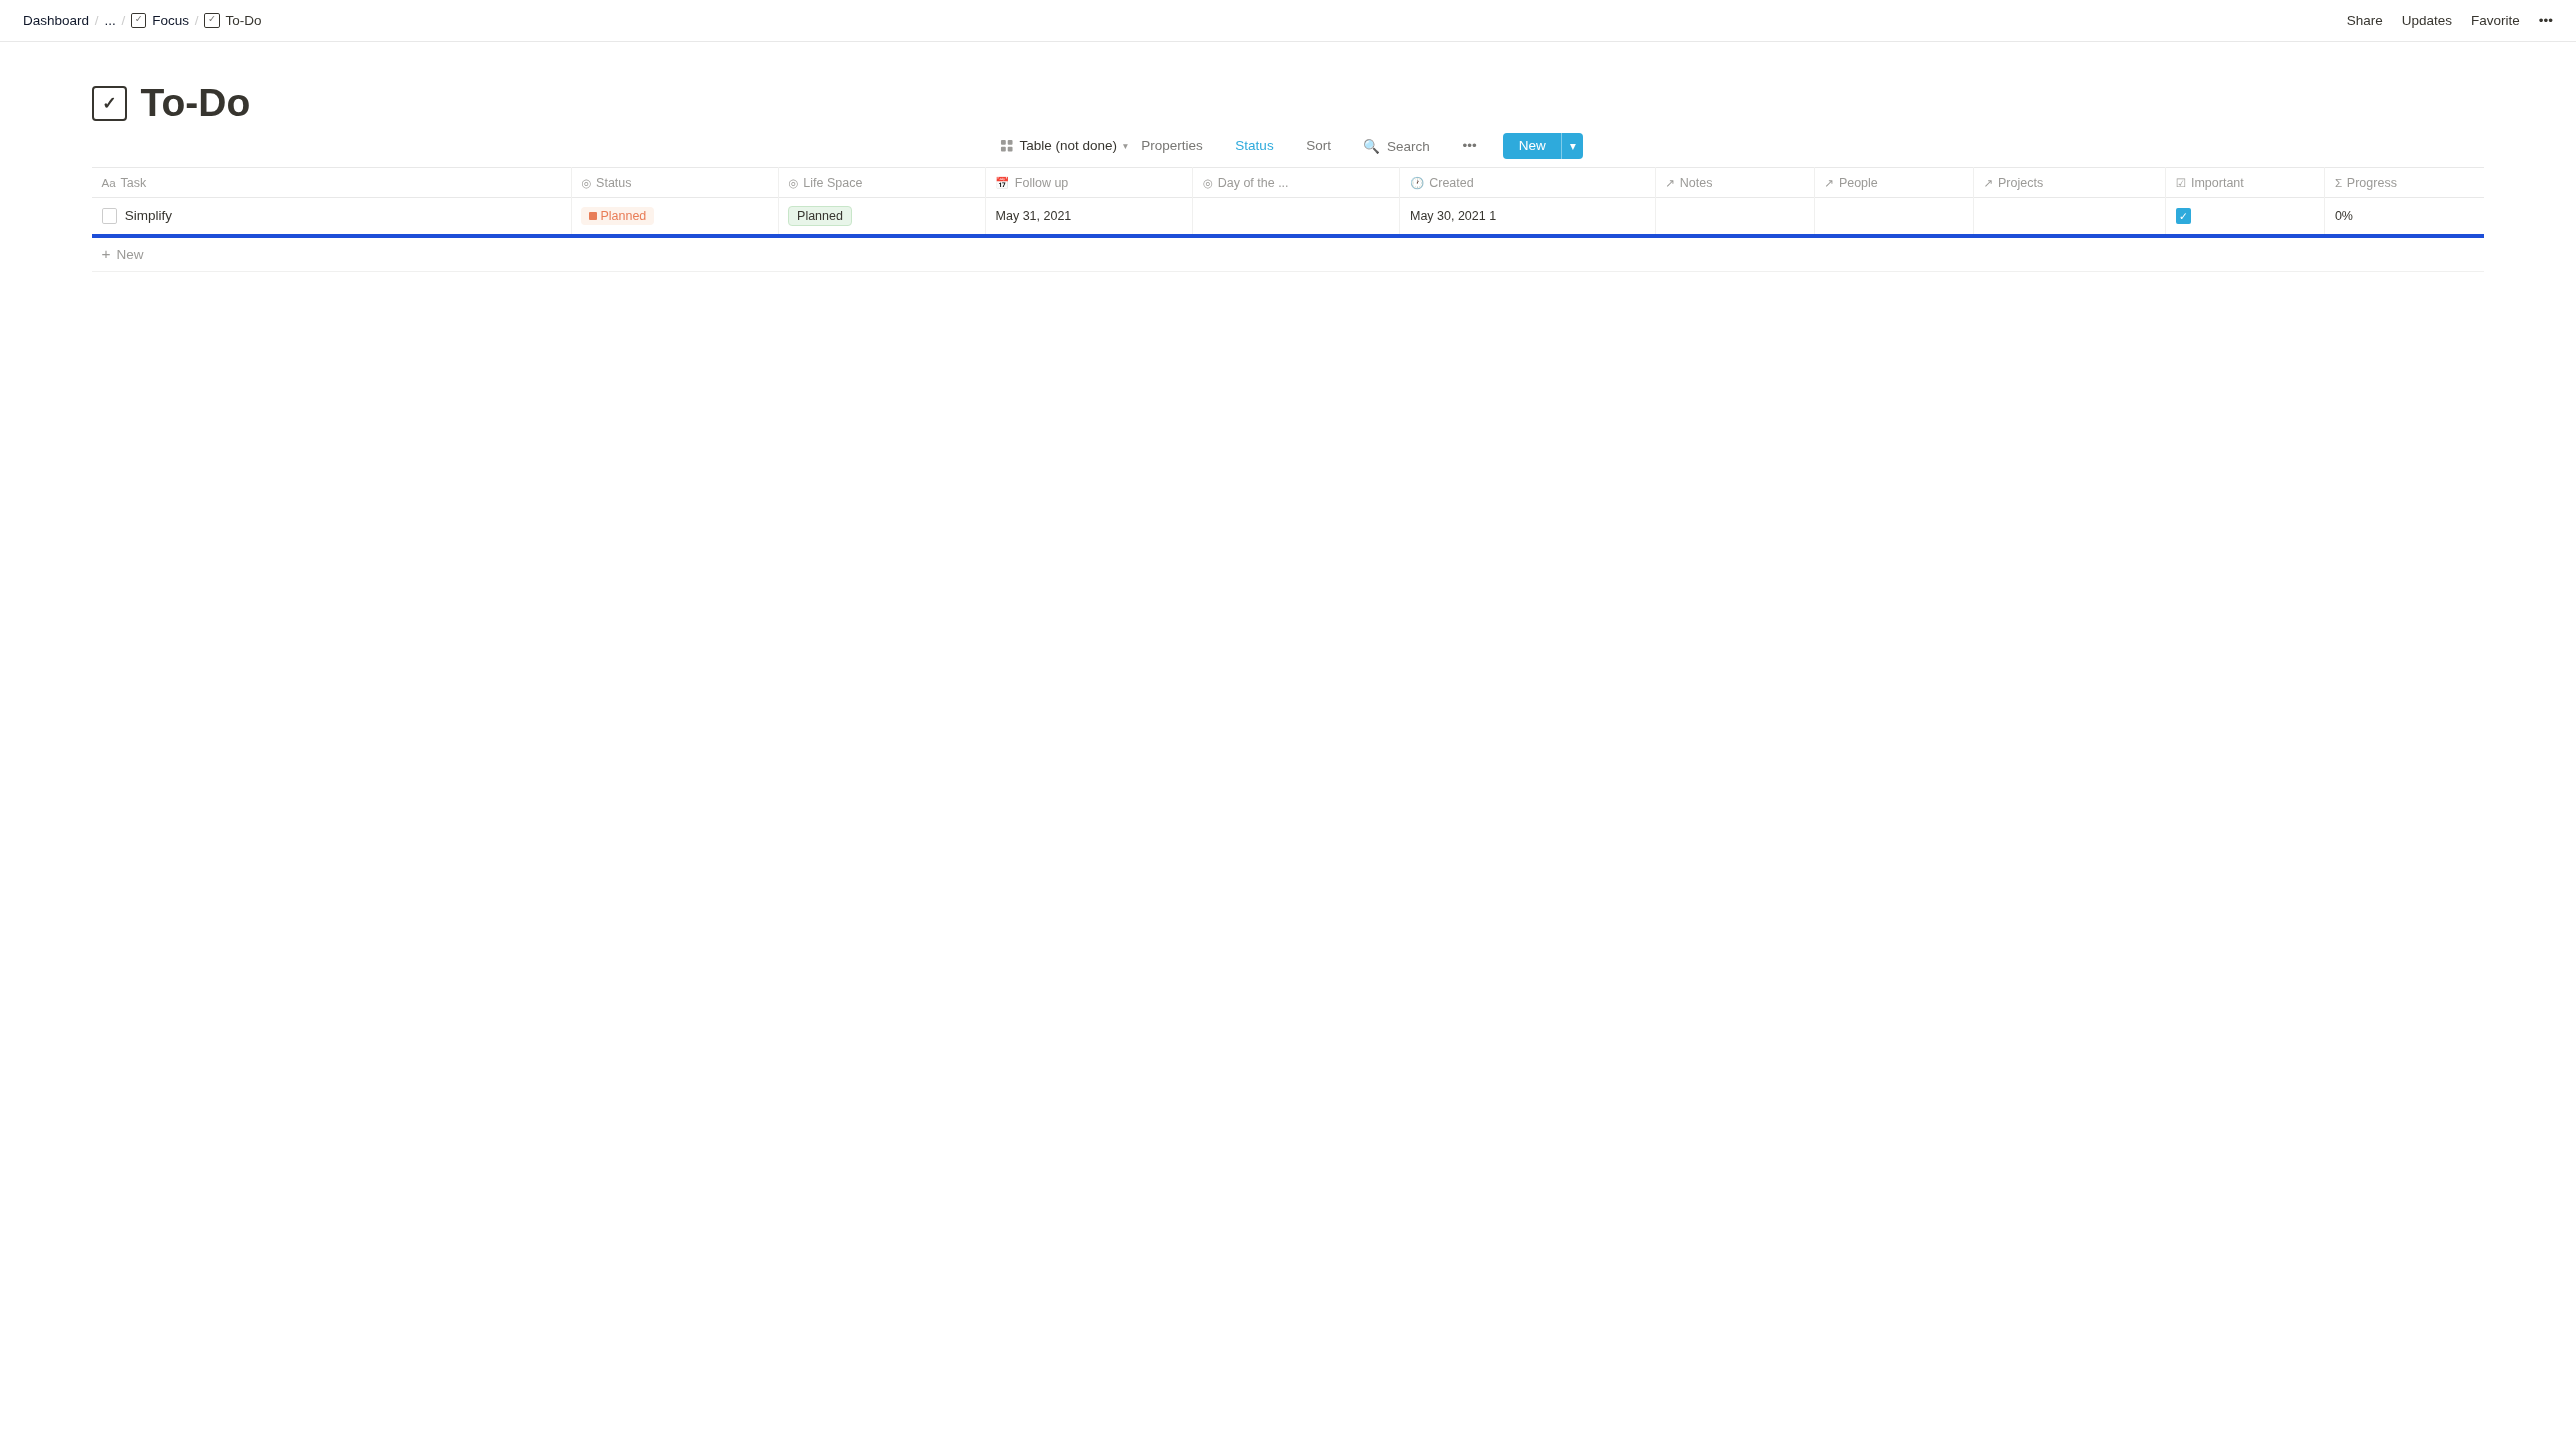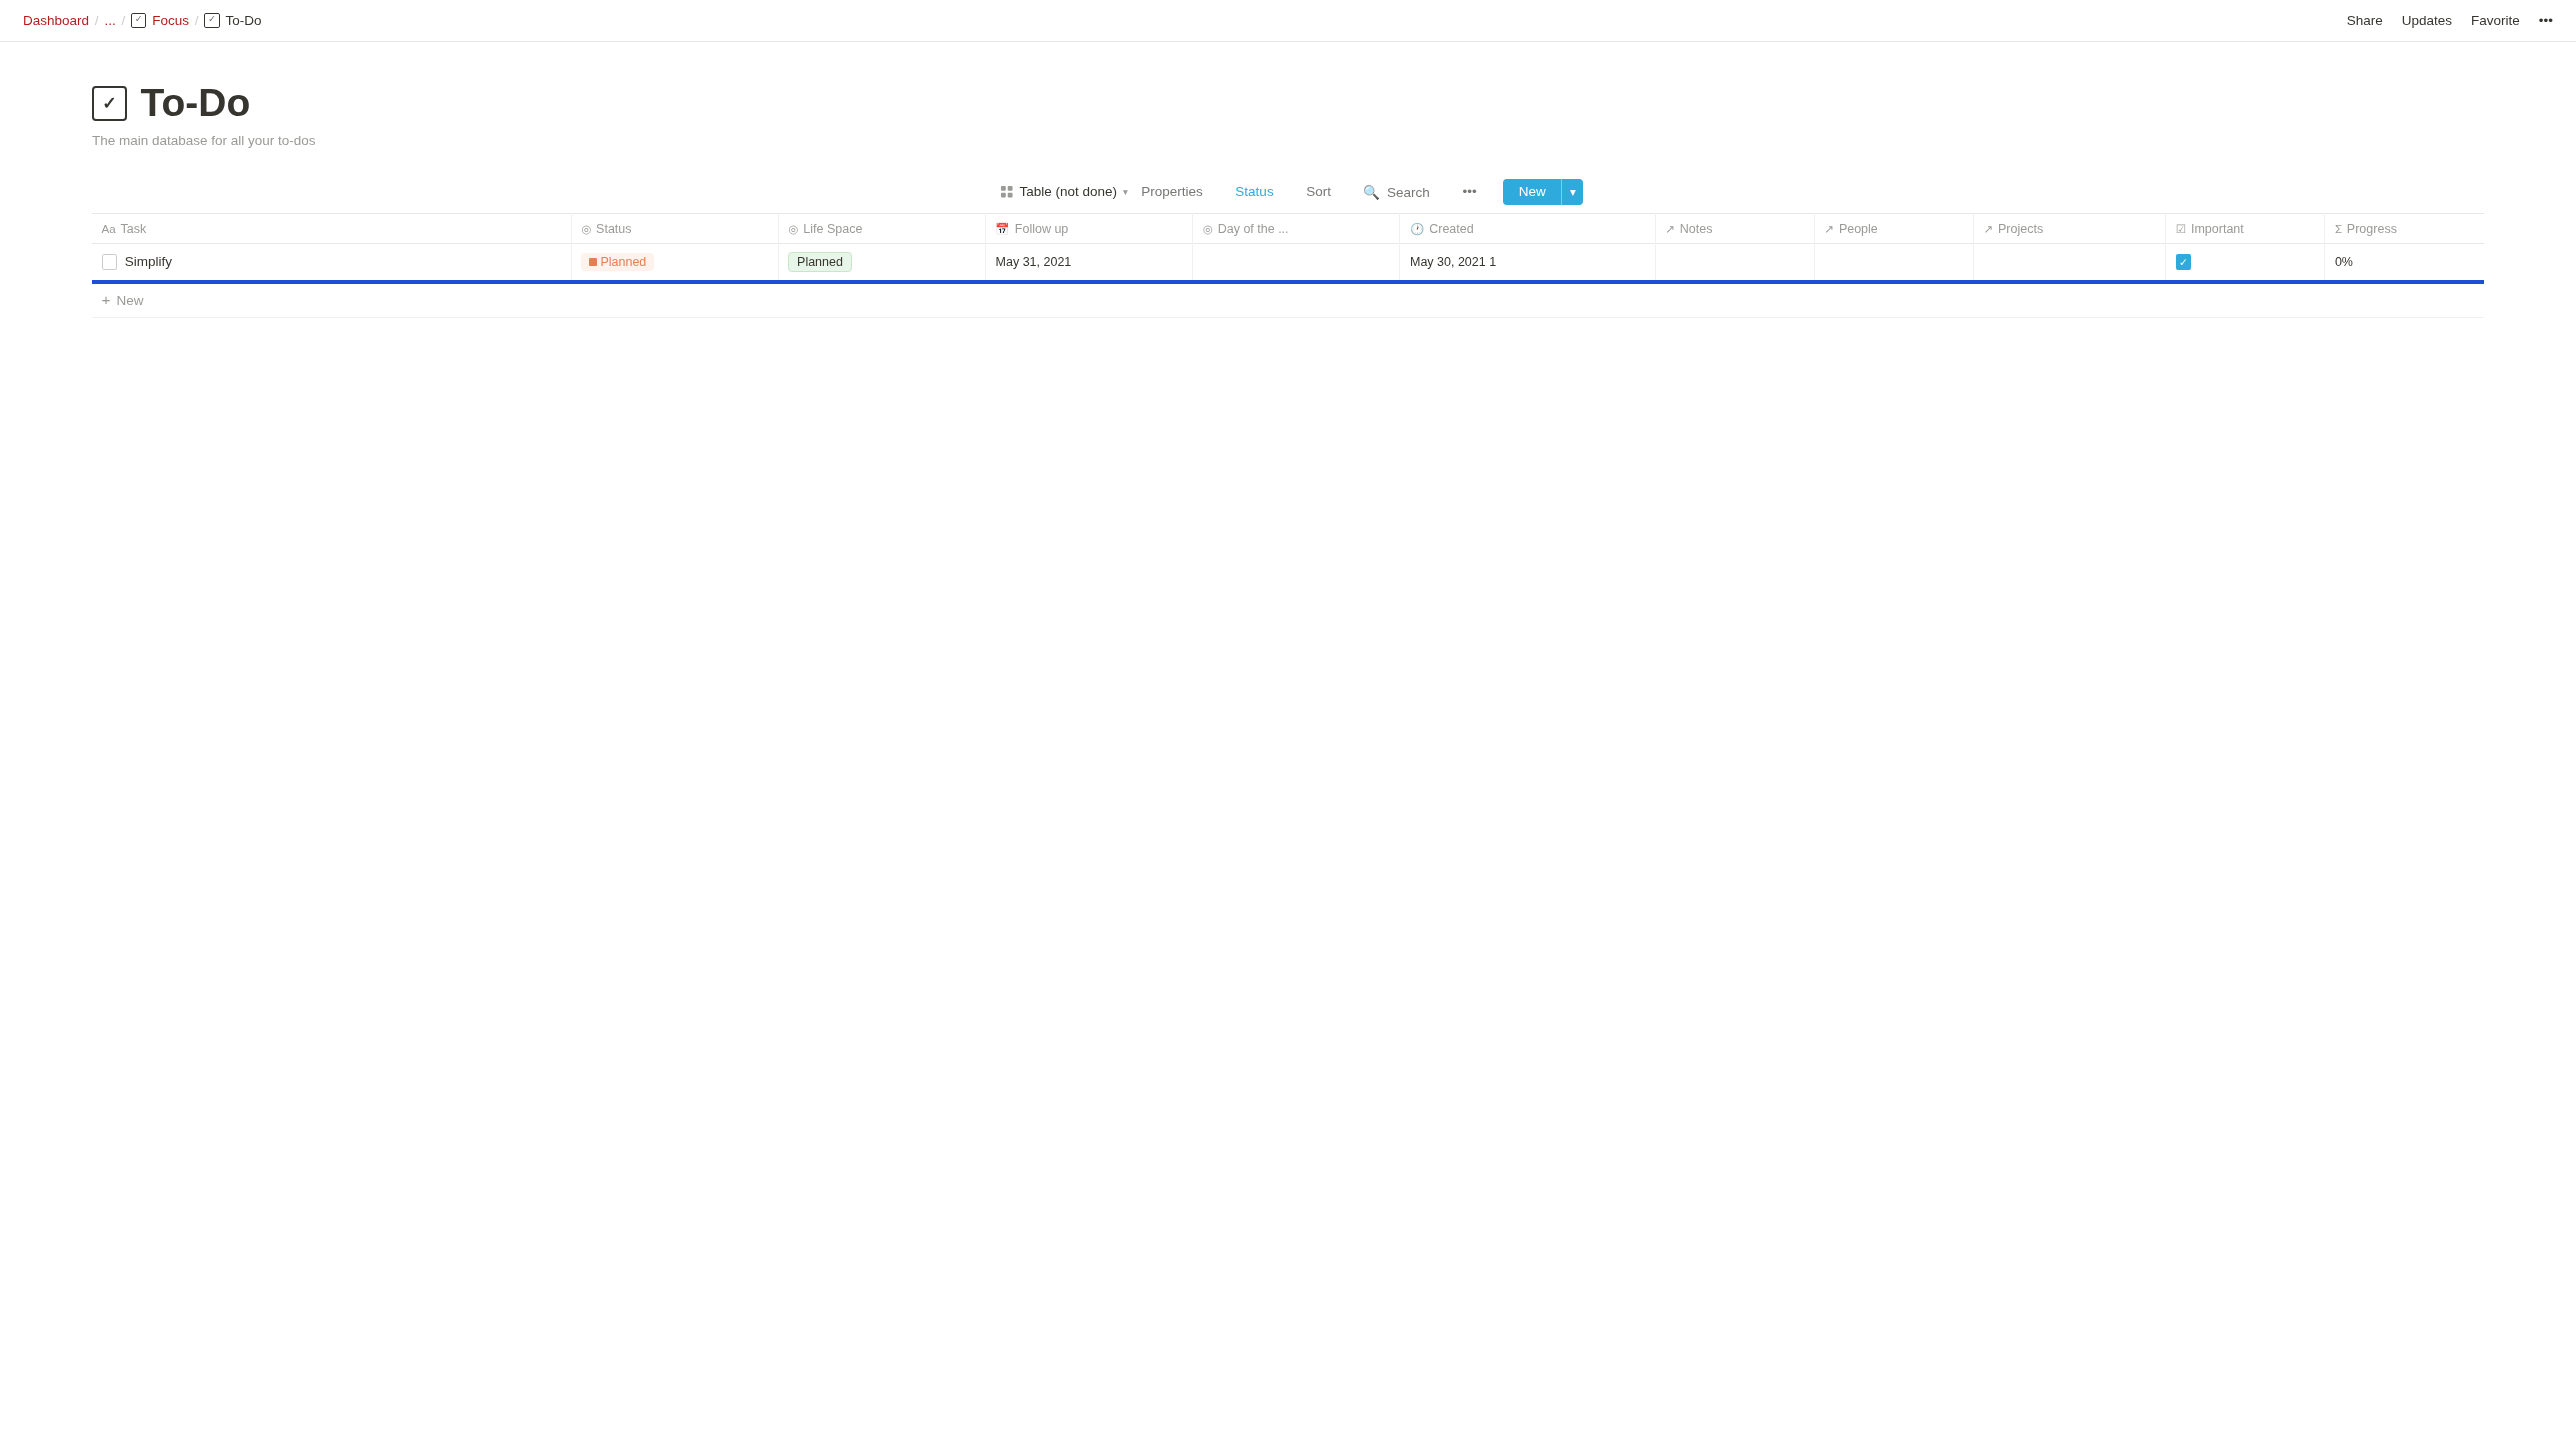--- a/index.html
+++ b/index.html
@@ -15,21 +15,21 @@
       height: 42px;
     }
     .breadcrumb {
       display: flex;
       align-items: center;
       gap: 5.8px;
       font-size: 13.5px;
       color: #787774;
     }
     .breadcrumb-sep { color: #ccc; }
-    .breadcrumb-item { color: #b91c1c; }
+    .breadcrumb-item { color: #0f172a; }
     .breadcrumb-item.current { color: #37352f; font-weight: 500; }
     .checkbox-icon {
       width: 15.4px; height: 15.4px;
       border: 1.9px solid #37352f;
       border-radius: 1.9px;
       display: inline-flex;
       align-items: center;
       justify-content: center;
       position: relative;
     }
@@ -332,21 +332,20 @@
     <span class="nav-action-btn">•••</span>
   </div>
 </nav>
 
 <div class="page-content">
 
   <div class="page-header">
     <div class="page-title-icon"></div>
     <h1 class="page-title">To-Do</h1>
   </div>
-  <p class="page-description">The main database for all your to-dos</p>
 
   <div class="toolbar">
     <div class="toolbar-left">
       <div class="table-view-btn">
         <span class="table-icon">
           <svg viewBox="0 0 14 14" fill="none">
             <rect x="1" y="1" width="5" height="5" rx="1" fill="#9b9a97"></rect>
             <rect x="8" y="1" width="5" height="5" rx="1" fill="#9b9a97"></rect>
             <rect x="1" y="8" width="5" height="5" rx="1" fill="#9b9a97"></rect>
             <rect x="8" y="8" width="5" height="5" rx="1" fill="#9b9a97"></rect>

